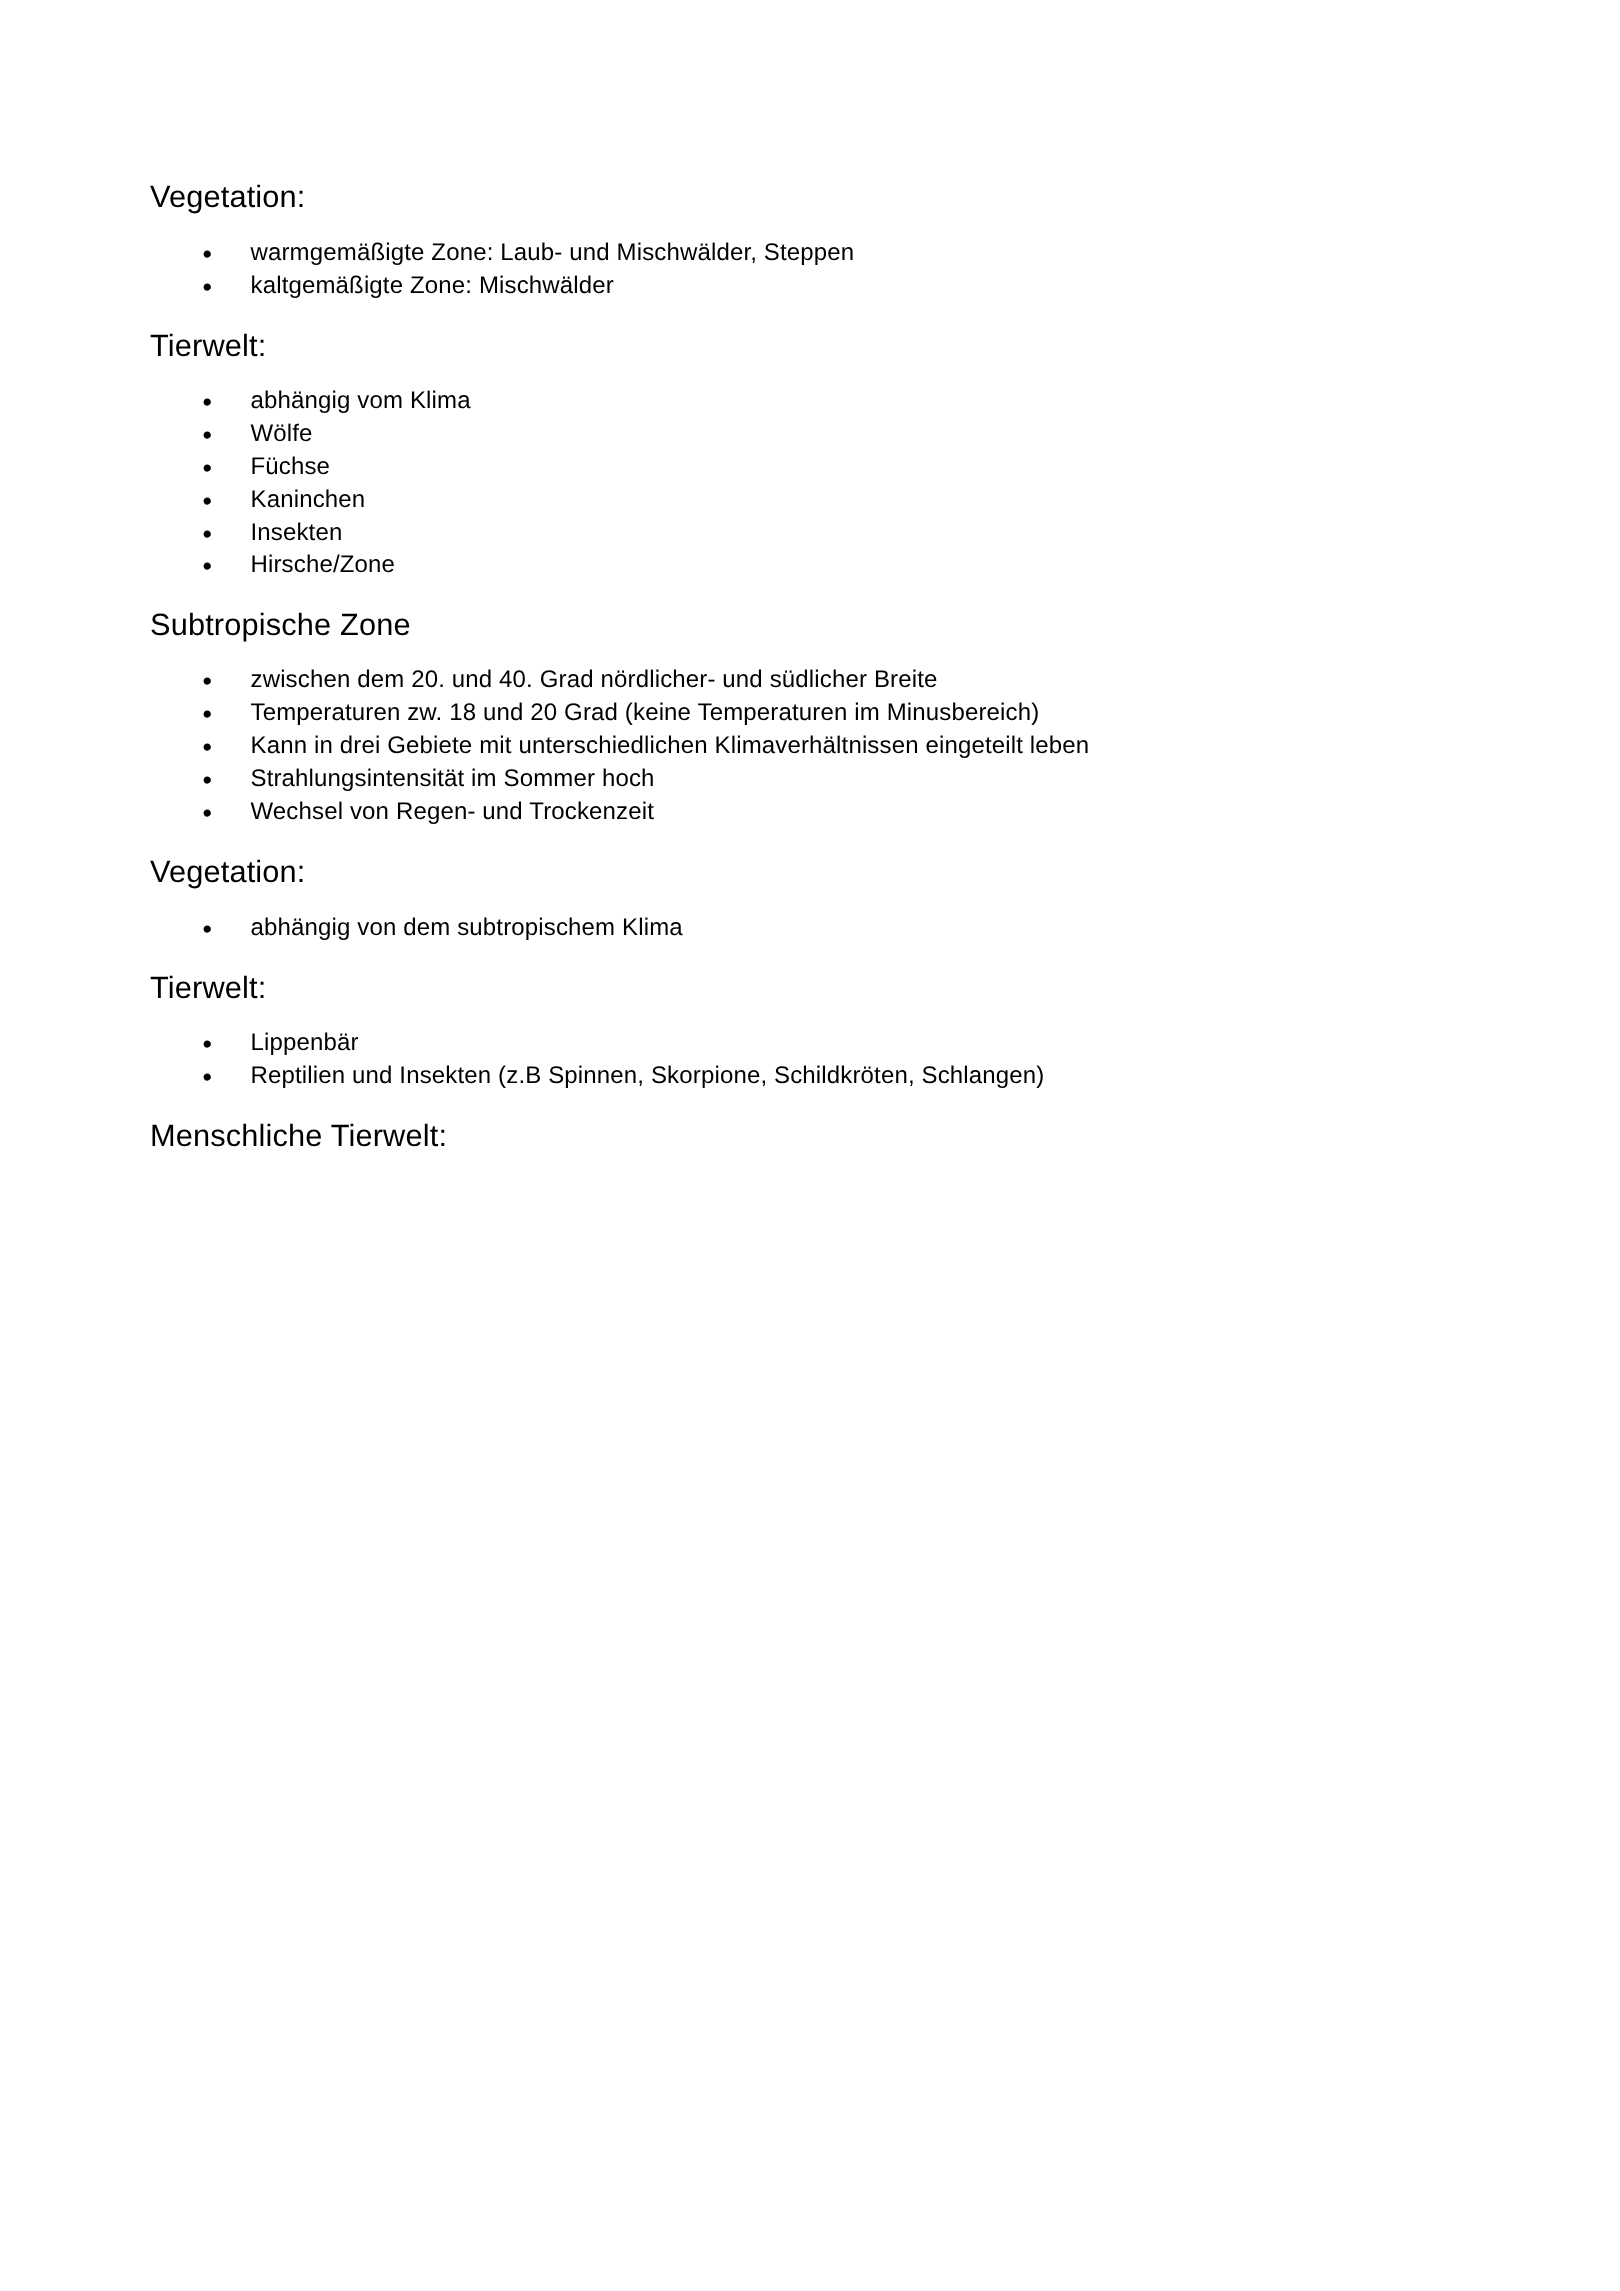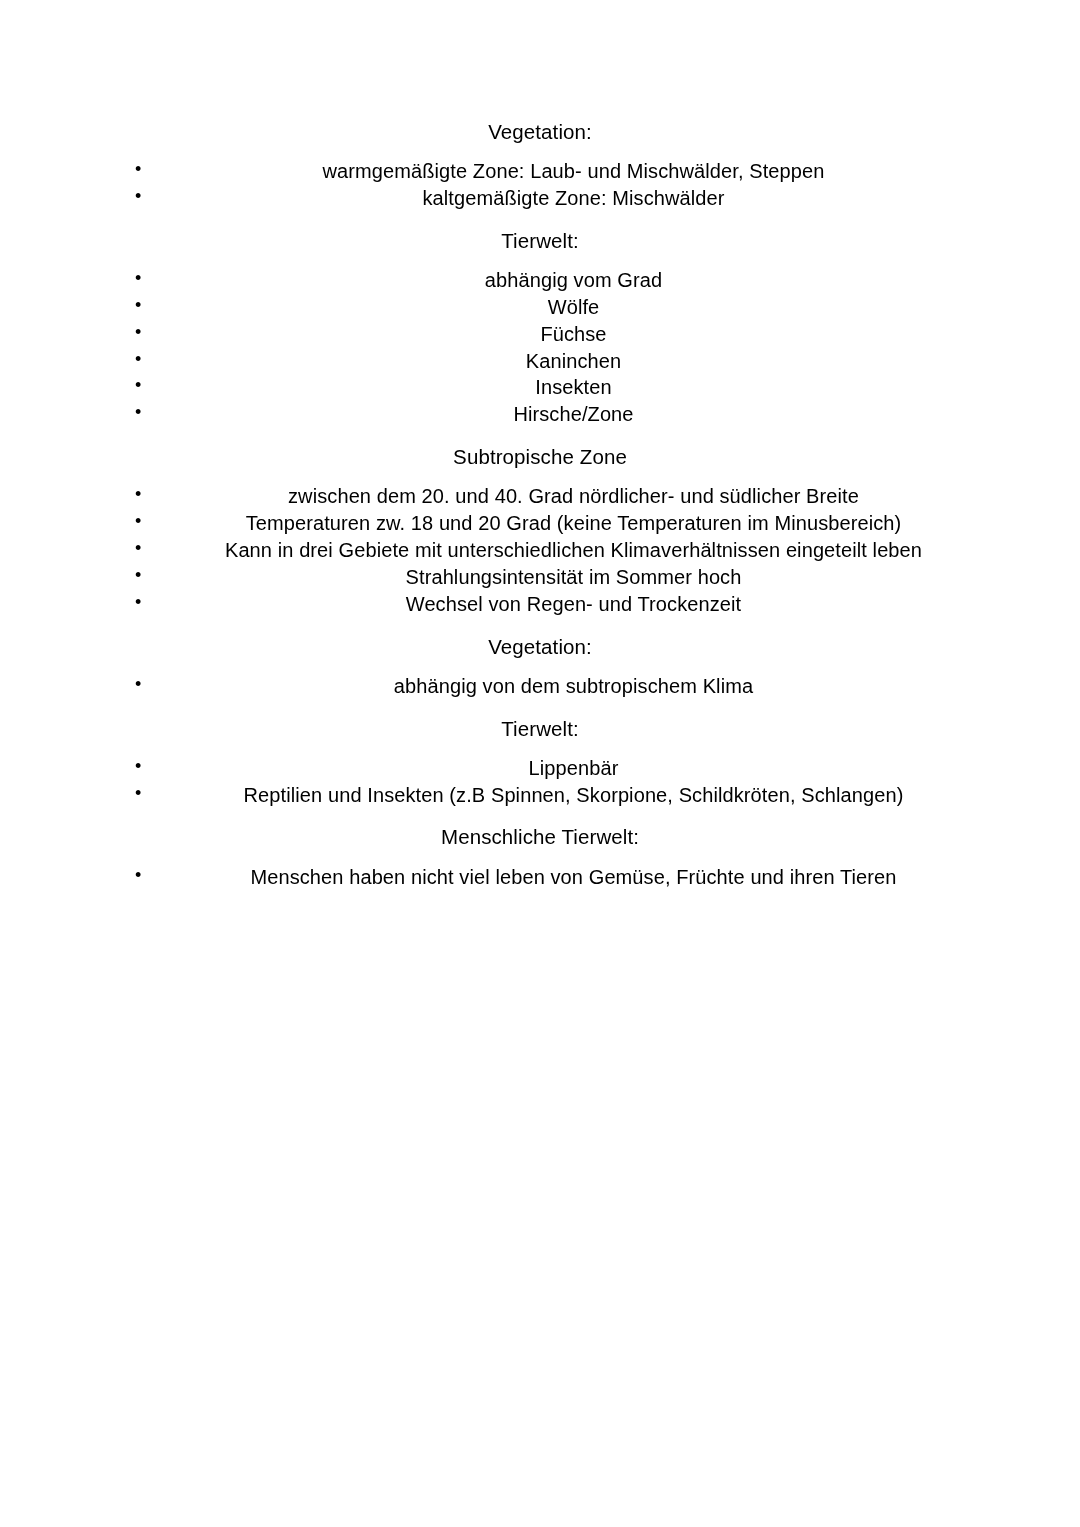--- a/index.html
+++ b/index.html
@@ -12,21 +12,20 @@
     color: #000000;
   }
   .page {
     position: relative;
     width: 936px;
     height: 1527px;
     background: #ffffff;
     box-sizing: border-box;
     padding: 118px 100px 0 100px;
     overflow: hidden;
-    text-align: center;
   }
   .doc-body {
     width: 880px;
   }
   .para {
     font-size: 20.5px;
     line-height: 1.32;
     margin: 0 0 10px 0;
     letter-spacing: 0.1px;
   }
@@ -34,21 +33,21 @@
     margin-top: 0;
     margin-bottom: 14px;
   }
   ul.bullets {
     list-style: none;
     margin: 0 0 16px 0;
     padding: 0;
   }
   ul.bullets li {
     position: relative;
-    font-size: 20px;
+    font-size: 16px;
     line-height: 1.245;
     padding-left: 67px;
     margin: 0 0 2px 0;
     letter-spacing: 0.1px;
   }
   ul.bullets li::before {
     content: "\2022";
     position: absolute;
     left: 35px;
     top: -1px;
@@ -63,21 +62,21 @@
   <div class="doc-body">
 
     <p class="para heading">Vegetation:</p>
     <ul class="bullets">
       <li>warmgemäßigte Zone: Laub- und Mischwälder, Steppen</li>
       <li>kaltgemäßigte Zone: Mischwälder</li>
     </ul>
 
     <p class="para heading">Tierwelt:</p>
     <ul class="bullets">
-      <li>abhängig vom Grad</li>
+      <li>abhängig vom Klima</li>
       <li>Wölfe</li>
       <li>Füchse</li>
       <li>Kaninchen</li>
       <li>Insekten</li>
       <li>Hirsche/Zone</li>
     </ul>
 
     <p class="para heading">Subtropische Zone</p>
     <ul class="bullets">
       <li>zwischen dem 20. und 40. Grad nördlicher- und südlicher Breite</li>
@@ -92,18 +91,15 @@
       <li>abhängig von dem subtropischem Klima</li>
     </ul>
 
     <p class="para heading">Tierwelt:</p>
     <ul class="bullets">
       <li>Lippenbär</li>
       <li>Reptilien und Insekten (z.B Spinnen, Skorpione, Schildkröten, Schlangen)</li>
     </ul>
 
     <p class="para heading">Menschliche Tierwelt:</p>
-    <ul class="bullets">
-      <li>Menschen haben nicht viel leben von Gemüse, Früchte und ihren Tieren</li>
-    </ul>
 
   </div>
 </div>
 
 </body></html>

